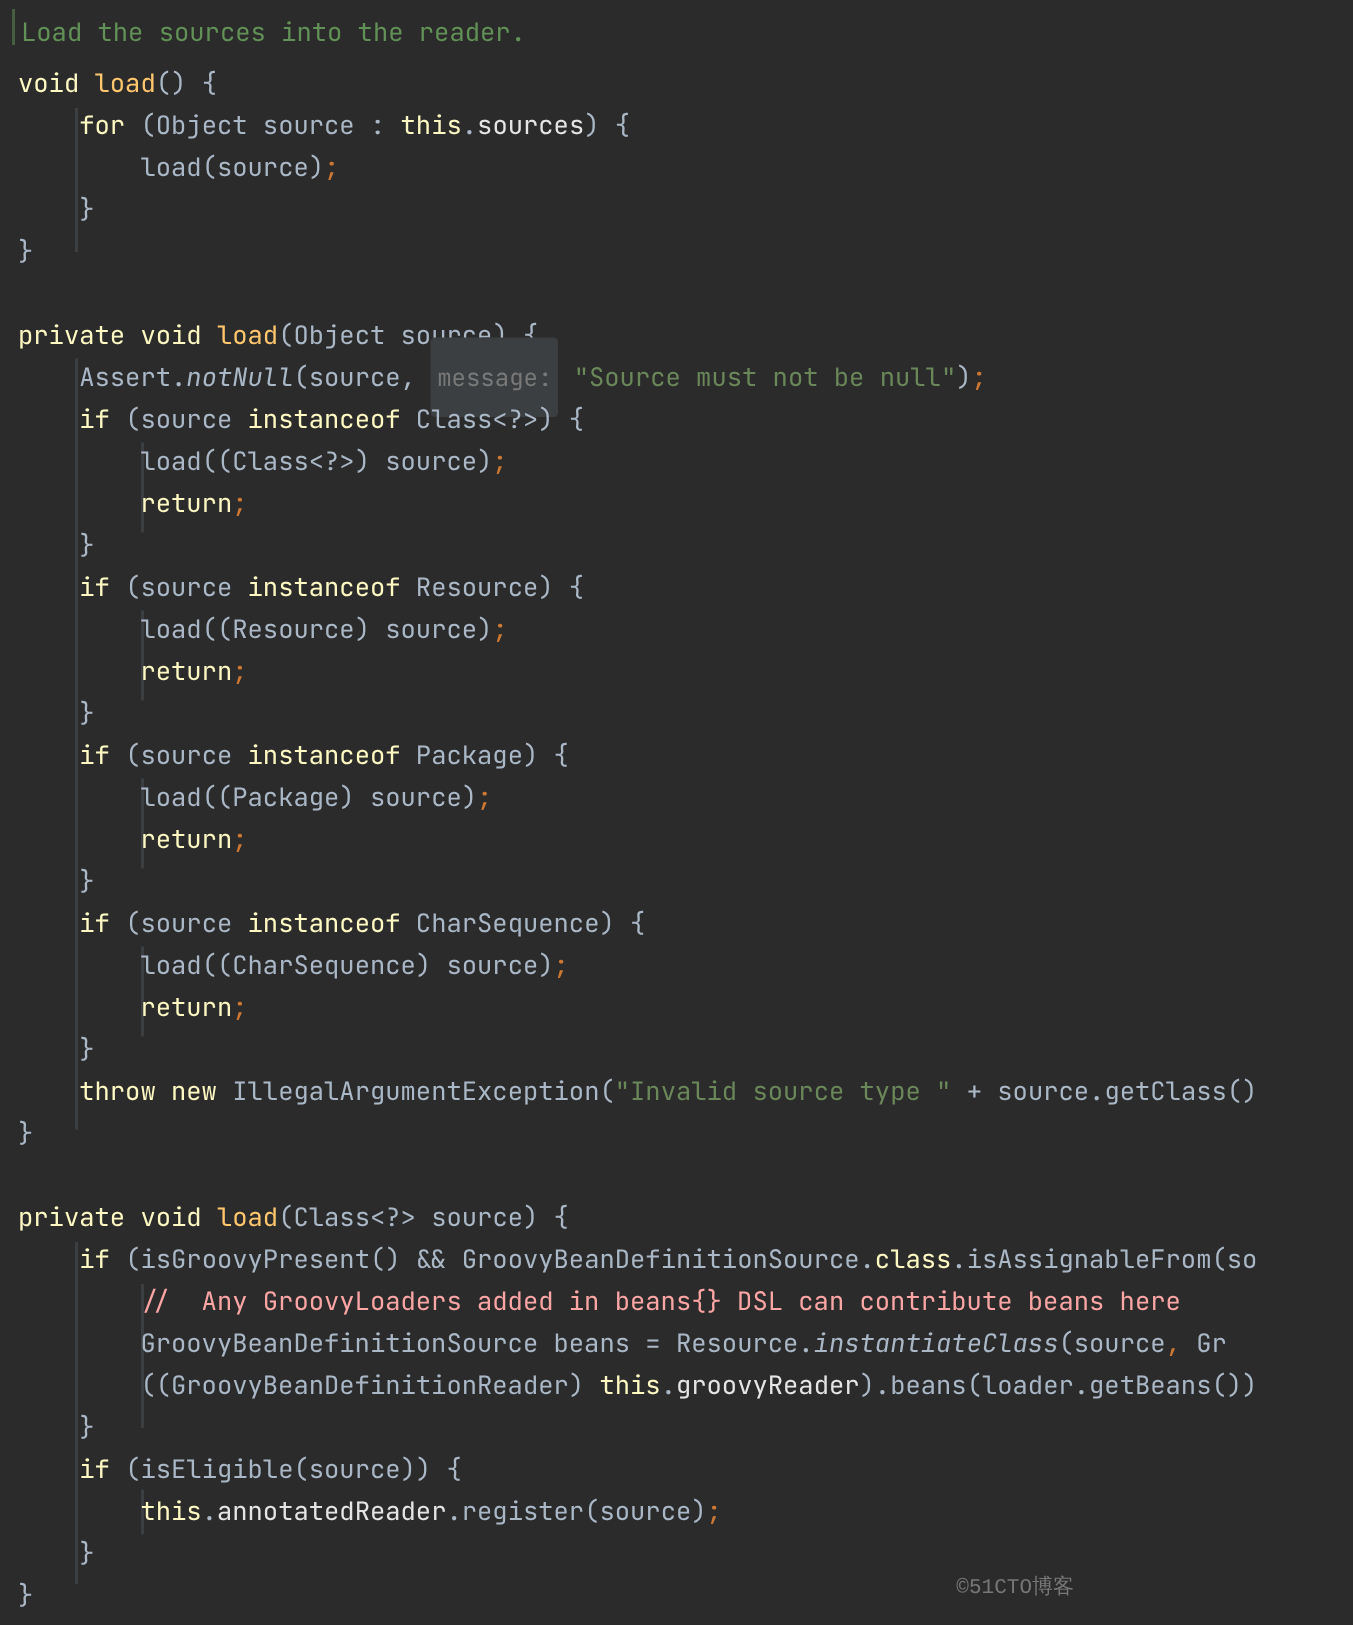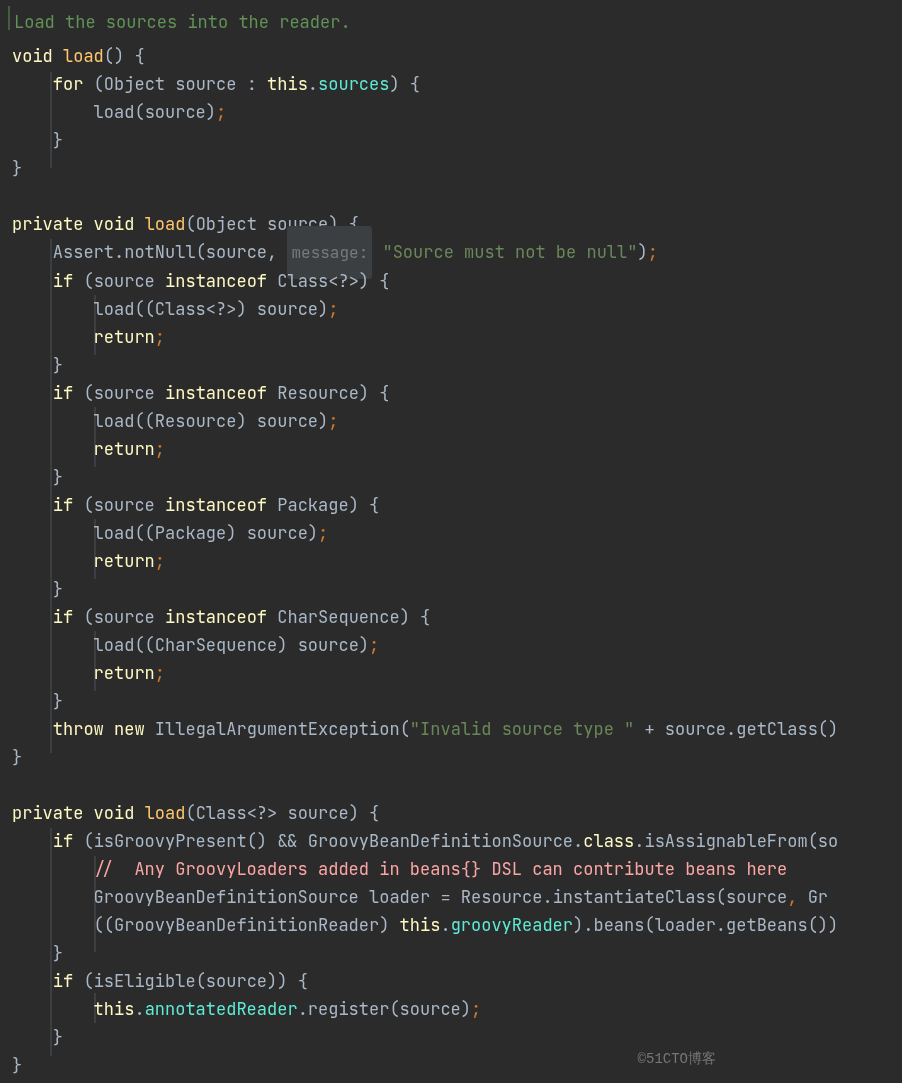--- a/index.html
+++ b/index.html
@@ -17,25 +17,25 @@
   .g-if1{left:94px;top:295px;height:60px}
   .g-if2{left:94px;top:407px;height:60px}
   .g-if3{left:94px;top:519px;height:60px}
   .g-if4{left:94px;top:631px;height:60px}
   .g-if5{left:94px;top:856px;height:96px}
   .g-if6{left:94px;top:993px;height:30px}
 
   .kw{color:#fef9c3}
   .fn{color:#ffc66d}
   .str{color:#6a8759}
-  .fld{color:#5eead4}
+  .fld{color:#e5e5e5}
   .cmt{color:#fca5a5}
   .hint{background:#3c3f41;color:#787878;border-radius:3px;padding:16px 4px;font-size:16px}
   .scmi{color:#cc7832}
-  .it{}
+  .it{font-style:italic}
 
   .watermark{position:absolute;right:10px;bottom:10px;color:#777;font-size:14px;font-family:Liberation Mono, monospace}
 </style>
 </head>
 <body>
 
 <div class="editor">
   <div class="doc-bar"></div>
   <div class="doc">Load the sources into the reader.</div>
 
@@ -73,21 +73,21 @@
     <span class="kw">if</span> (<span>source</span> <span class="kw">instanceof</span> <span>CharSequence</span>) {
         <span>load</span>((<span>CharSequence</span>) <span>source</span>)<span class="scmi">;</span>
         <span class="kw">return</span><span class="scmi">;</span>
     }
     <span class="kw">throw</span> <span class="kw">new</span> <span>IllegalArgumentException</span>(<span class="str">"Invalid source type "</span> + <span>source</span><span>.getClass()</span>
 }
 
 <span class="kw">private</span> <span class="kw">void</span> <span class="fn">load</span>(<span>Class&lt;?&gt;</span> <span>source</span>) {
     <span class="kw">if</span> (<span>isGroovyPresent</span>() &amp;&amp; <span>GroovyBeanDefinitionSource</span>.<span class="kw">class</span><span>.isAssignableFrom(so</span>
         <span class="cmt">//  Any GroovyLoaders added in beans{} DSL can contribute beans here</span>
-        <span>GroovyBeanDefinitionSource</span> <span>loader</span> = <span>Resource</span>.<span class="it">instantiateClass</span>(<span>source</span><span class="scmi">, </span><span>Gr</span>
+        <span>GroovyBeanDefinitionSource</span> <span>beans</span> = <span>Resource</span>.<span class="it">instantiateClass</span>(<span>source</span><span class="scmi">, </span><span>Gr</span>
         ((<span>GroovyBeanDefinitionReader</span>) <span class="kw">this</span>.<span class="fld">groovyReader</span>)<span>.beans(loader.getBeans())</span>
     }
     <span class="kw">if</span> (<span>isEligible</span>(<span>source</span>)) {
         <span class="kw">this</span>.<span class="fld">annotatedReader</span><span>.register(source)</span><span class="scmi">;</span>
     }
 }</pre>
 
   <div class="watermark">©51CTO博客</div>
 </div>
 

